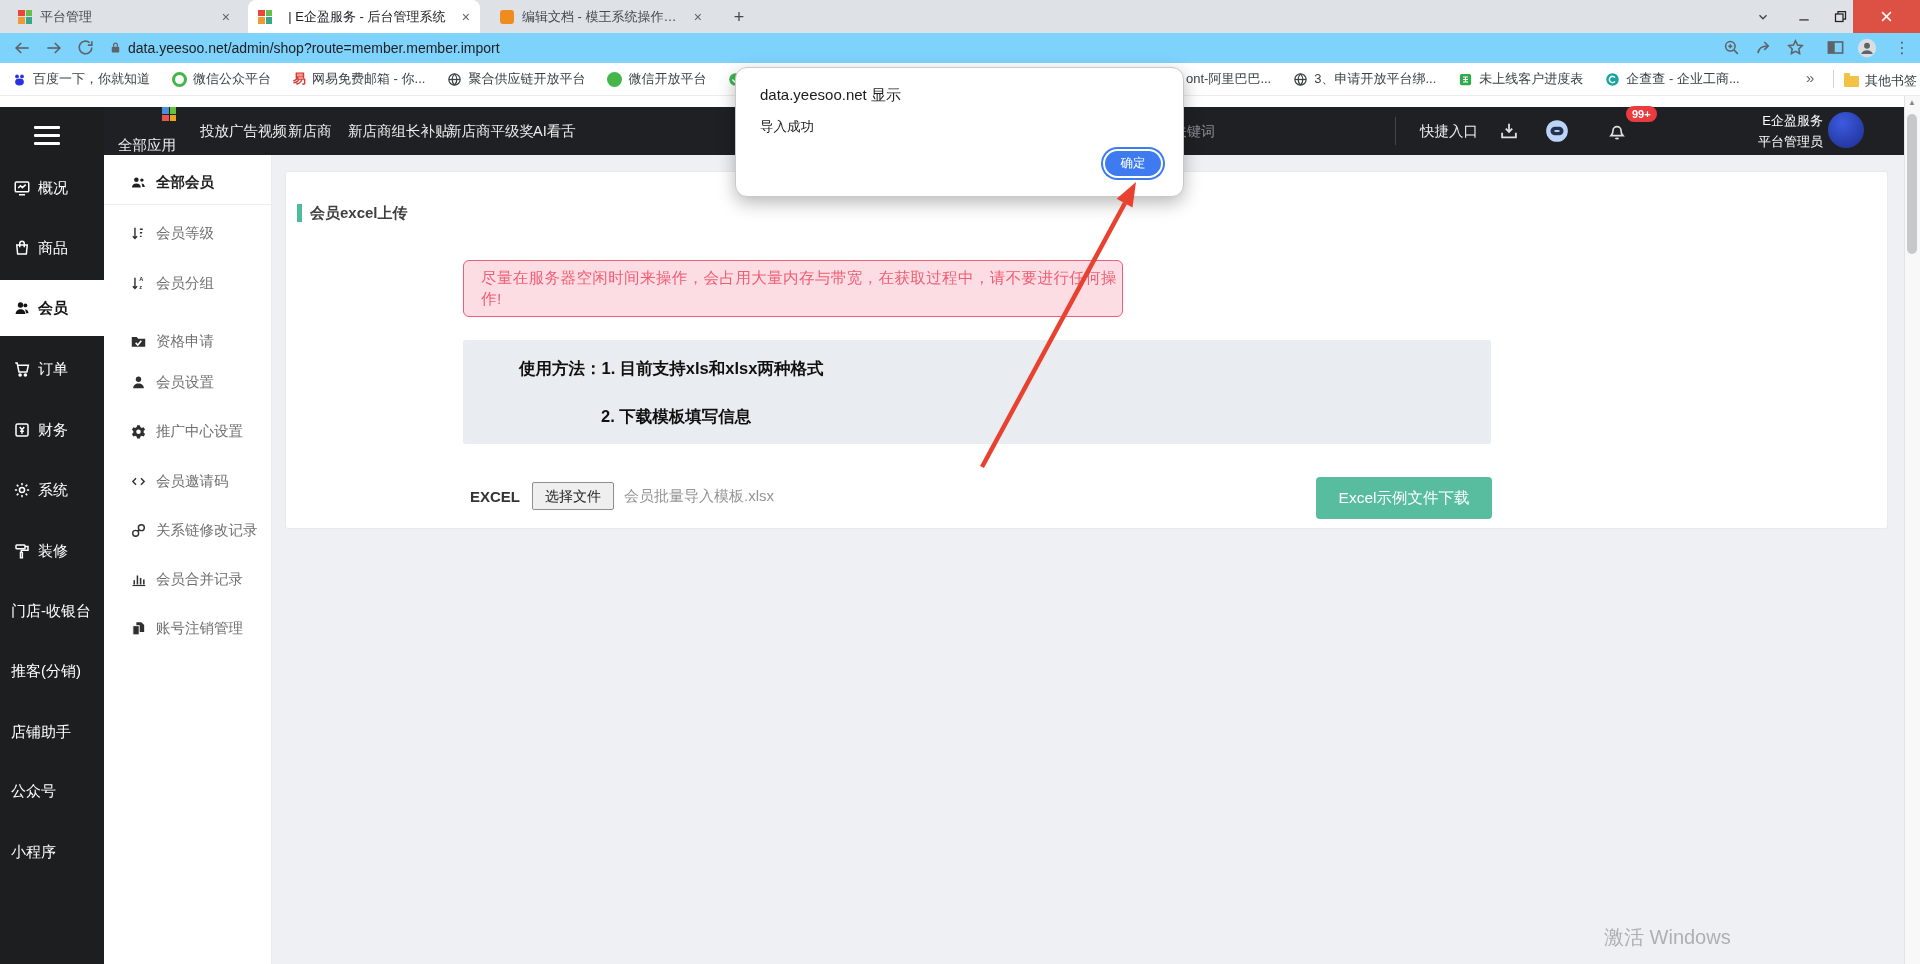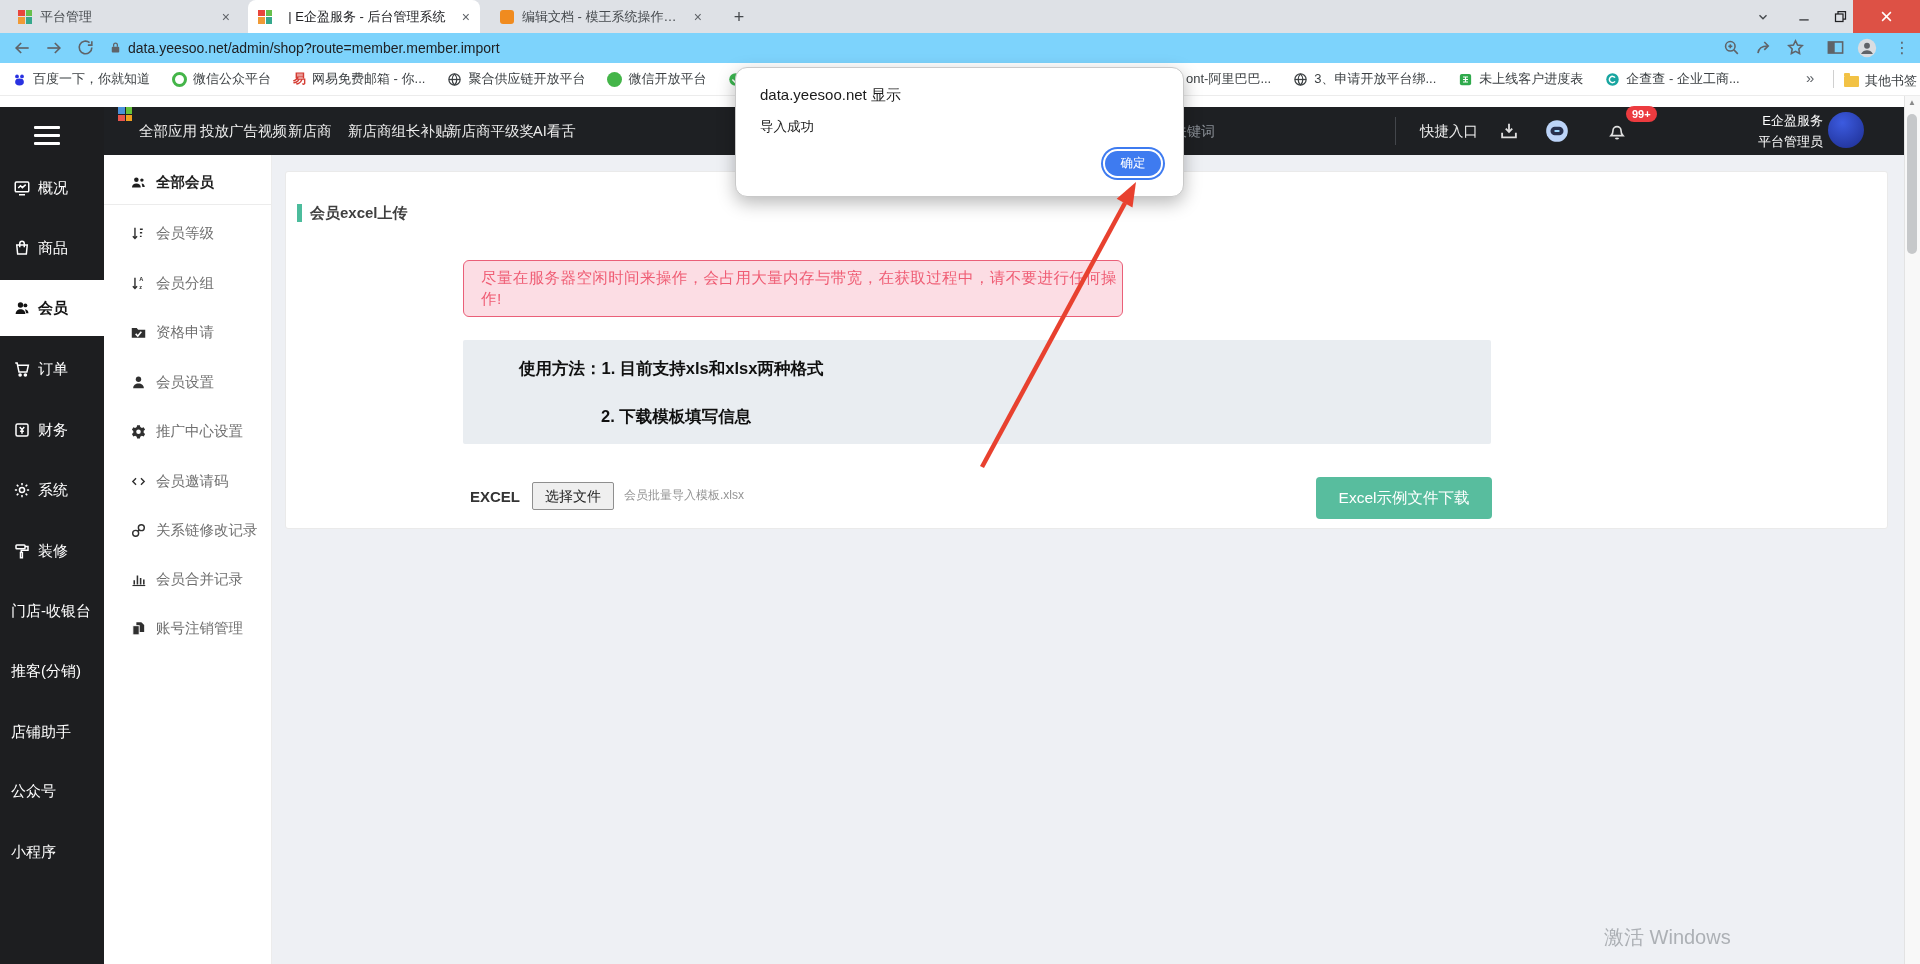--- a/index.html
+++ b/index.html
@@ -62,21 +62,21 @@
   .mainbg { position:absolute; left:272px; top:155px; width:1632px; height:809px; background:#eef0f4; }
   .card { position:absolute; left:285px; top:171px; width:1603px; height:358px; background:#fff; border:1px solid #eaeaea; border-radius:3px; }
   .greenbar { position:absolute; left:297px; top:204px; width:5px; height:18px; background:#4cbc9c; }
   .pagetitle { position:absolute; left:310px; top:202px; font-size:15px; font-weight:bold; color:#3f3f3f; line-height:22px; }
   .warnbox { position:absolute; left:463px; top:260px; width:660px; height:57px; background:#fcdde4; border:1px solid #ea5f78; border-radius:6px; display:flex; align-items:center; padding-left:17px; font-size:15.5px; color:#ef5d74; letter-spacing:0.4px; }
   .graybox { position:absolute; left:463px; top:340px; width:1028px; height:104px; background:#e9edf1; border-radius:2px; }
   .usage1 { position:absolute; left:519px; top:358px; font-size:16.5px; font-weight:bold; color:#101010; }
   .usage2 { position:absolute; left:601px; top:406px; font-size:16.5px; font-weight:bold; color:#101010; }
   .exlabel { position:absolute; left:470px; top:488px; font-size:15px; font-weight:bold; color:#333; }
   .filebtn { position:absolute; left:532px; top:482px; width:82px; height:28px; background:#efefef; border:1px solid #8f8f8f; border-radius:2px; font-size:14px; color:#222; text-align:center; line-height:26px; }
-  .filename { position:absolute; left:624px; top:487px; font-size:12px; color:#949494; }
+  .filename { position:absolute; left:624px; top:487px; font-size:15px; color:#949494; }
   .greenbtn { position:absolute; left:1316px; top:477px; width:176px; height:42px; background:#58bd9e; border-radius:4px; color:#fff; font-size:15.5px; text-align:center; line-height:42px; }
 
   
   .dialog { position:absolute; left:735px; top:67px; width:449px; height:130px; background:#fff; border:1px solid #c9c9c9; border-radius:12px; box-shadow:0 6px 18px rgba(0,0,0,.28); z-index:40; }
   .dlg-title { position:absolute; left:24px; top:18px; font-size:15px; color:#1b1b1b; }
   .dlg-msg { position:absolute; left:24px; top:50px; font-size:13.5px; color:#1b1b1b; }
   .dlg-btn { position:absolute; right:22px; bottom:20px; width:56px; height:25px; background:#3e7bf0; border-radius:13px; color:#fff; font-size:12.5px; text-align:center; line-height:25px; box-shadow:0 0 0 2px #fff, 0 0 0 4px #3e7bf0; }
 
   
   .arrowsvg { position:absolute; left:0; top:0; z-index:50; pointer-events:none; }
@@ -273,21 +273,21 @@
     <span class="abs" style="left:1833px;top:7px;width:1px;height:18px;background:#d0d0d0;"></span>
     <span class="bmk abs" style="left:1844px;top:9px;">
       <span class="folder"></span>
       <span>其他书签</span>
     </span>
   </div>
 
   <div class="topwhite"></div>
 
   <div class="appnav">
-    <span class="navitem" style="left:118px;display:flex;align-items:flex-start;gap:7px;">
+    <span class="navitem" style="left:118px;display:flex;align-items:flex-end;flex-direction:column;">
       <span class="gridicon">
           <i style="background:#4a90d9"></i>
           <i style="background:#67c23a"></i>
           <i style="background:#e8554d"></i>
           <i style="background:#f0a020"></i>
         </span>
       <span>全部应用</span>
     </span>
     <span class="navitem" style="left:200px;">投放广告视频</span>
     <span class="navitem" style="left:288px;">新店商</span>
@@ -443,21 +443,21 @@
   <div class="mitem" style="top:258px;">
     <span class="ic">
         <svg width="17" height="17" viewBox="0 0 24 24" fill="none" stroke="#2f2f2f" stroke-width="2">
           <path d="M7 4v15M4 16l3 3 3-3"></path>
           <text x="13" y="9" font-size="8" fill="#2f2f2f" stroke="none" font-weight="bold">A</text>
           <text x="13" y="20" font-size="8" fill="#2f2f2f" stroke="none" font-weight="bold">z</text>
         </svg>
       </span>
     <span>会员分组</span>
   </div>
-  <div class="mitem" style="top:307px;">
+  <div class="mitem" style="top:316px;">
     <span class="ic">
         <svg width="17" height="17" viewBox="0 0 24 24">
           <path d="M2.5 5.5h7l2 2.5h10v11.5h-19z" fill="#2f2f2f"></path>
           <polyline points="8,14 11,17 16,11" fill="none" stroke="#fff" stroke-width="2.2"></polyline>
         </svg>
       </span>
     <span>资格申请</span>
   </div>
   <div class="mitem" style="top:357px;">
     <span class="ic">

